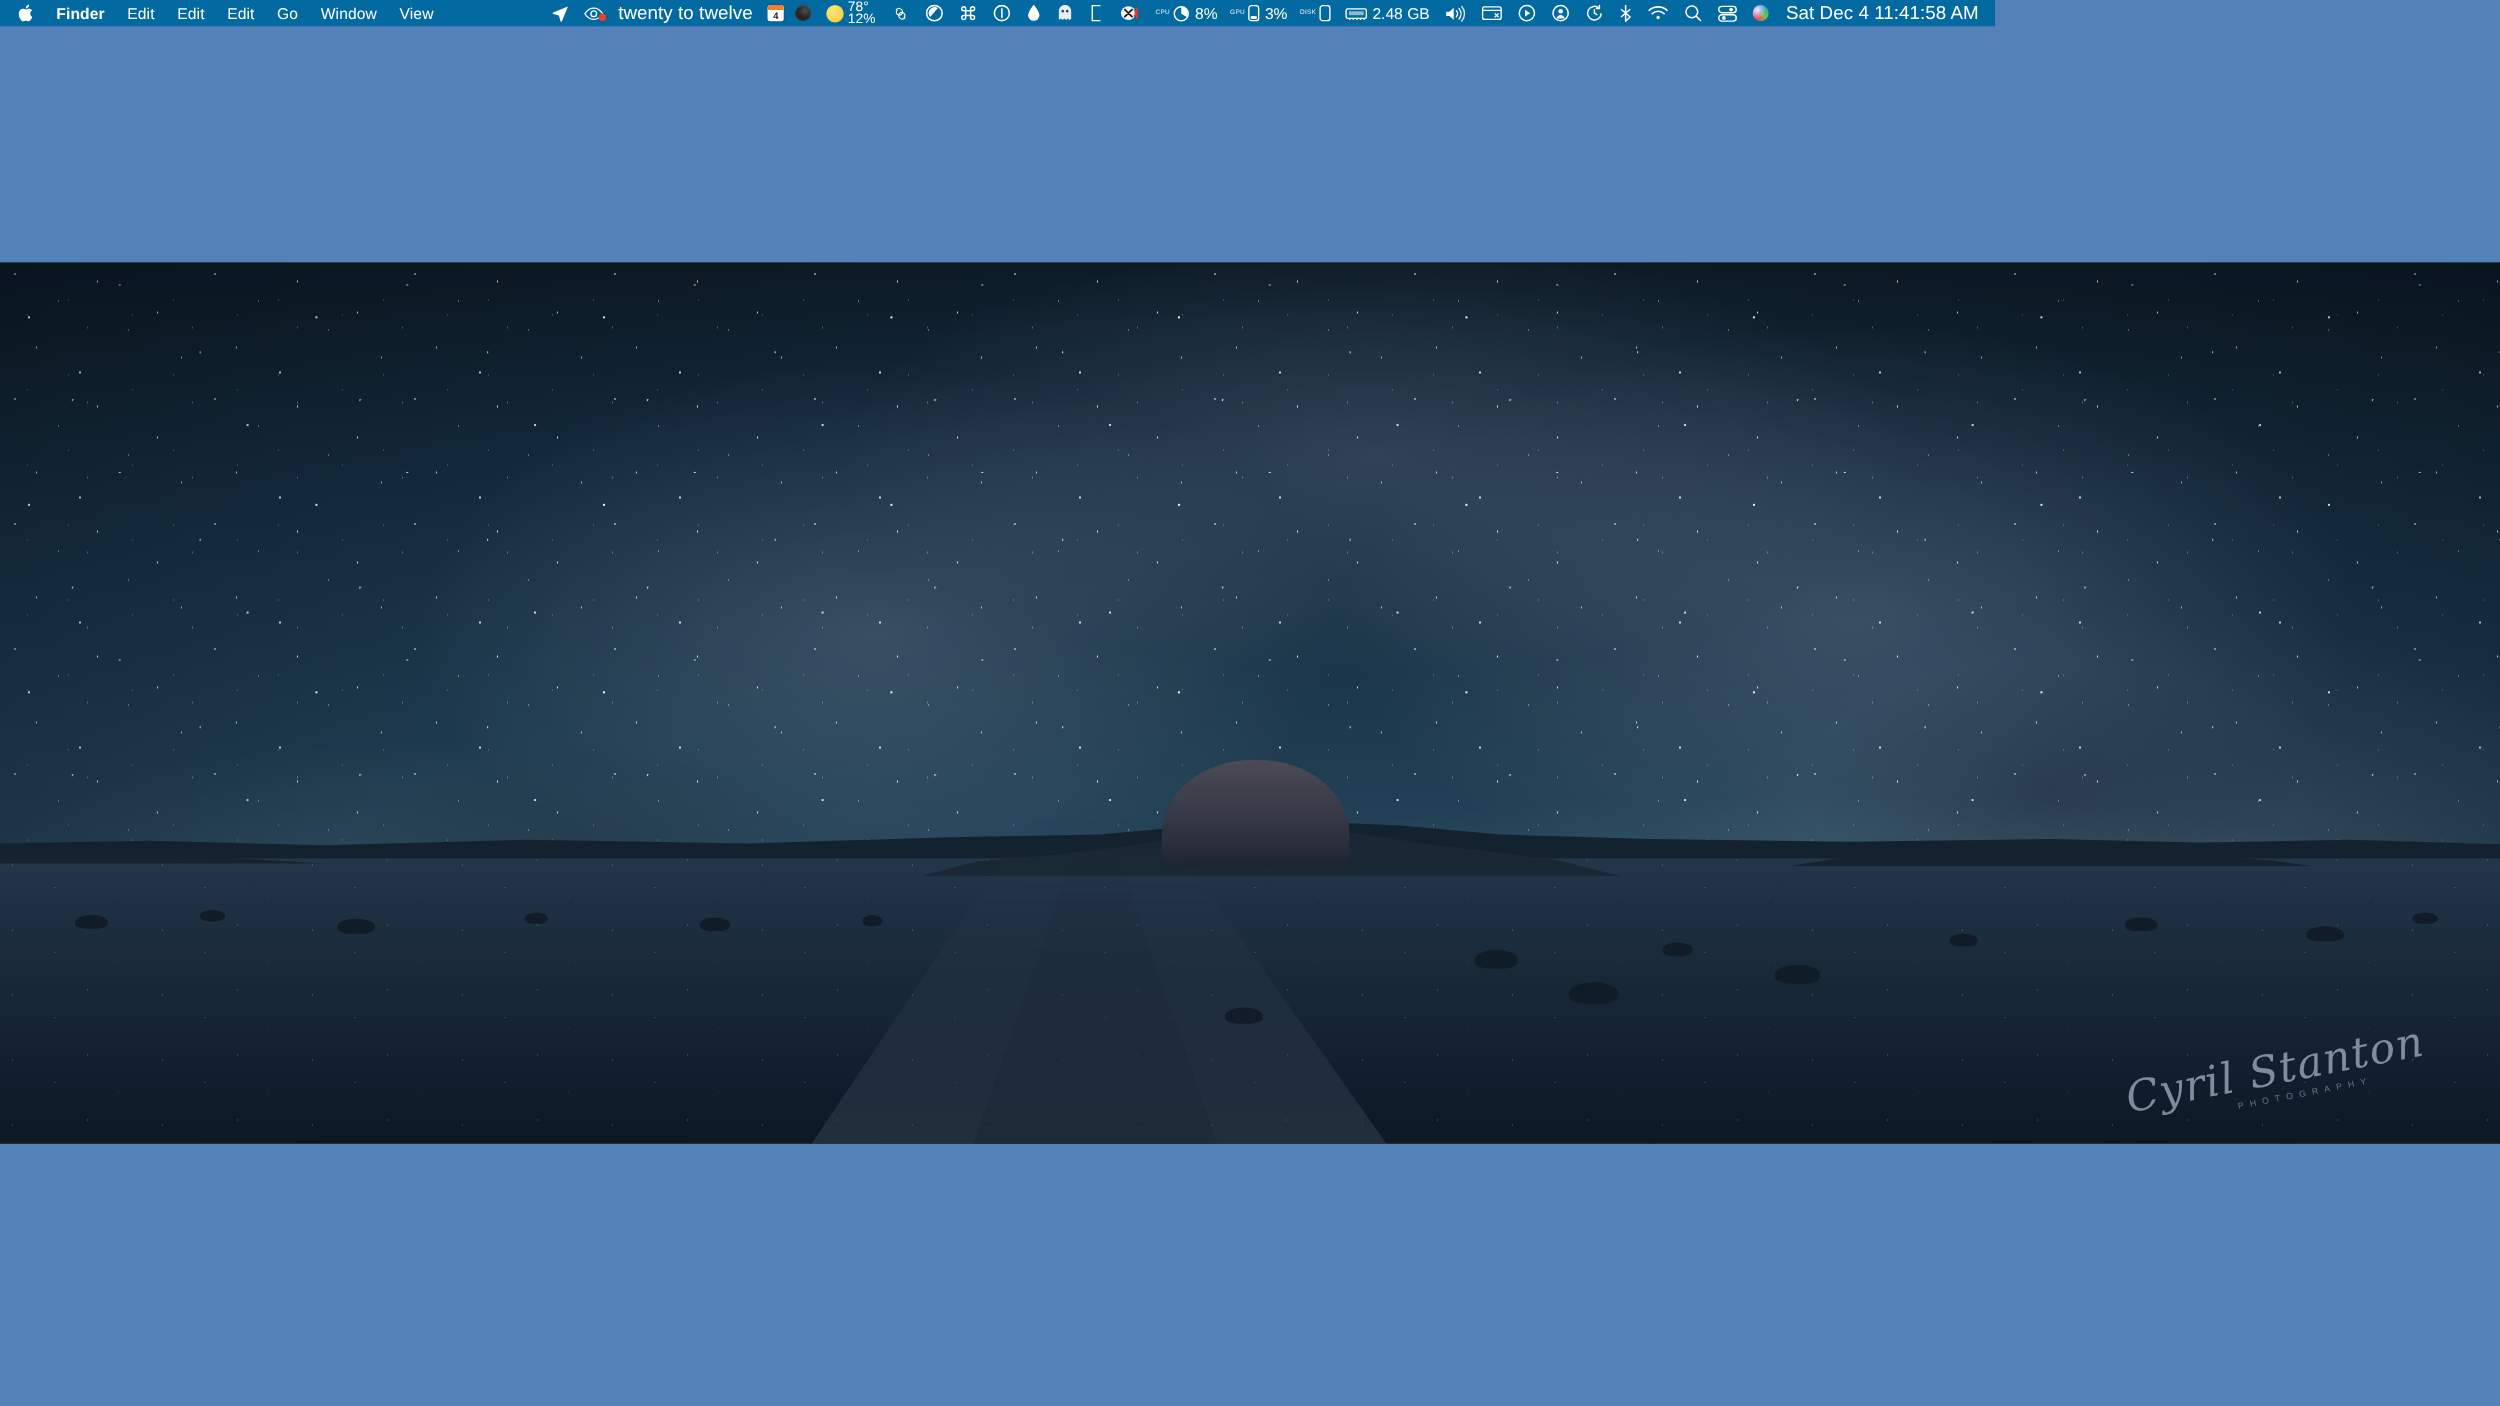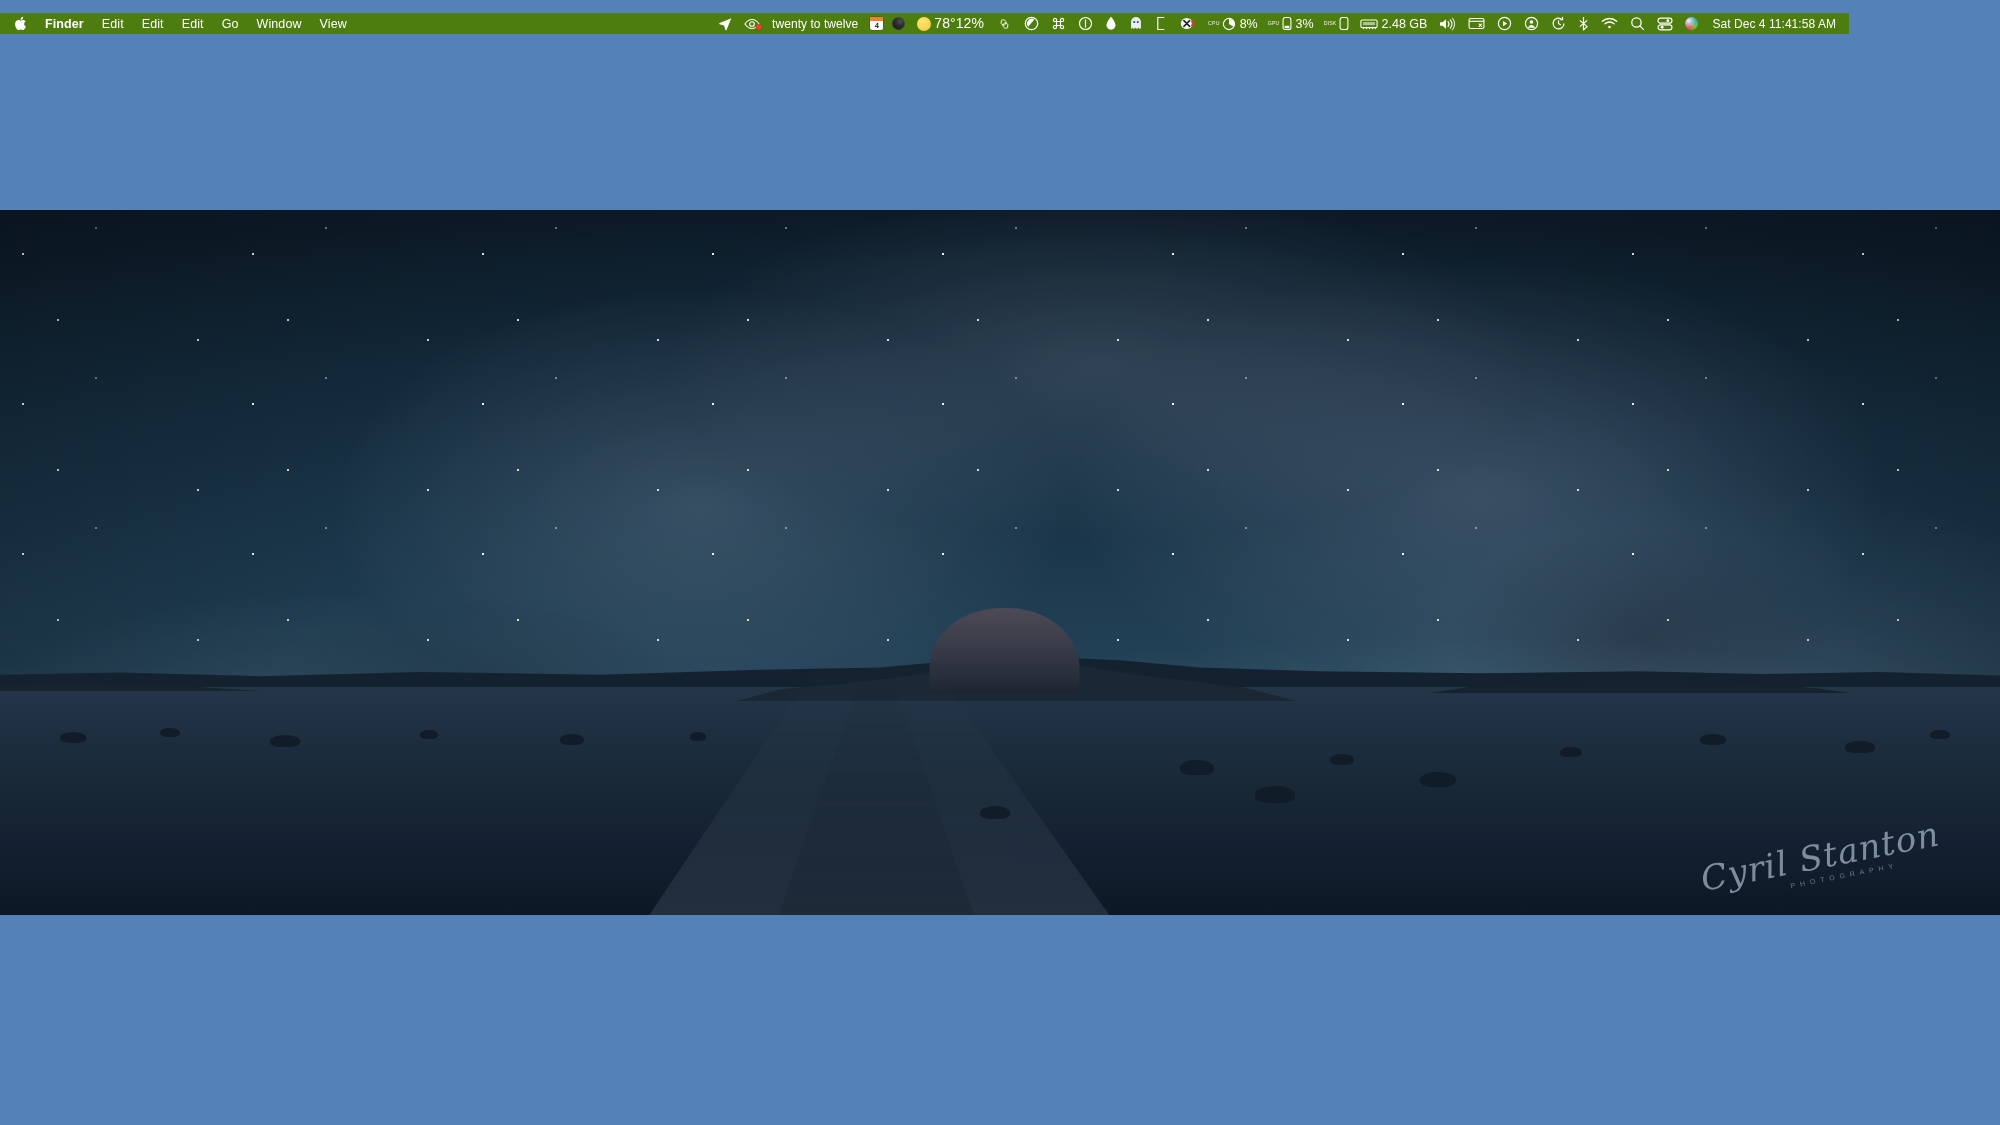--- a/index.html
+++ b/index.html
@@ -12,28 +12,27 @@
 
   
   #desktop {
     position:absolute; inset:0;
     background:#5481b8;
   }
 
   
   #menubar {
     position:absolute; top:0; left:0;
-    width:1849px; height:21px;
-    background:#4d7c0f;
+    width:1596px; height:21px;
+    background:#0369a1;
     display:flex; align-items:center;
     color:#ffffff;
     font-size:12.5px;
     z-index:50;
     user-select:none;
-    margin-top:13px;
   }
   #menubar-left { display:flex; align-items:center; height:100%; padding-left:8px; }
   #menubar-right { display:flex; align-items:center; height:100%; margin-left:auto; padding-right:9px; }
 
   .menu-item {
     padding:0 9px; height:100%;
     display:flex; align-items:center;
     white-space:nowrap;
     letter-spacing:.1px;
   }
@@ -45,26 +44,26 @@
   .apple-logo svg { display:block; }
 
   
   .status {
     display:flex; align-items:center; justify-content:center;
     height:100%;
     padding:0 6px;
     position:relative;
   }
   .status svg { display:block; }
-  .status-text { font-size:12px; white-space:nowrap; letter-spacing:.05px; }
+  .status-text { font-size:15px; white-space:nowrap; letter-spacing:.05px; }
 
   
   .twoline {
-    display:flex; flex-direction:row;
-    font-size:14px; line-height:9px;
+    display:flex; flex-direction:column;
+    font-size:11px; line-height:9px;
     margin-left:3px; letter-spacing:.1px;
   }
   
   .vlabel {
     font-size:5.2px; line-height:5.4px;
     letter-spacing:.2px;
     display:flex; flex-direction:column;
     align-items:center;
     margin-right:2px;
     opacity:.92;

